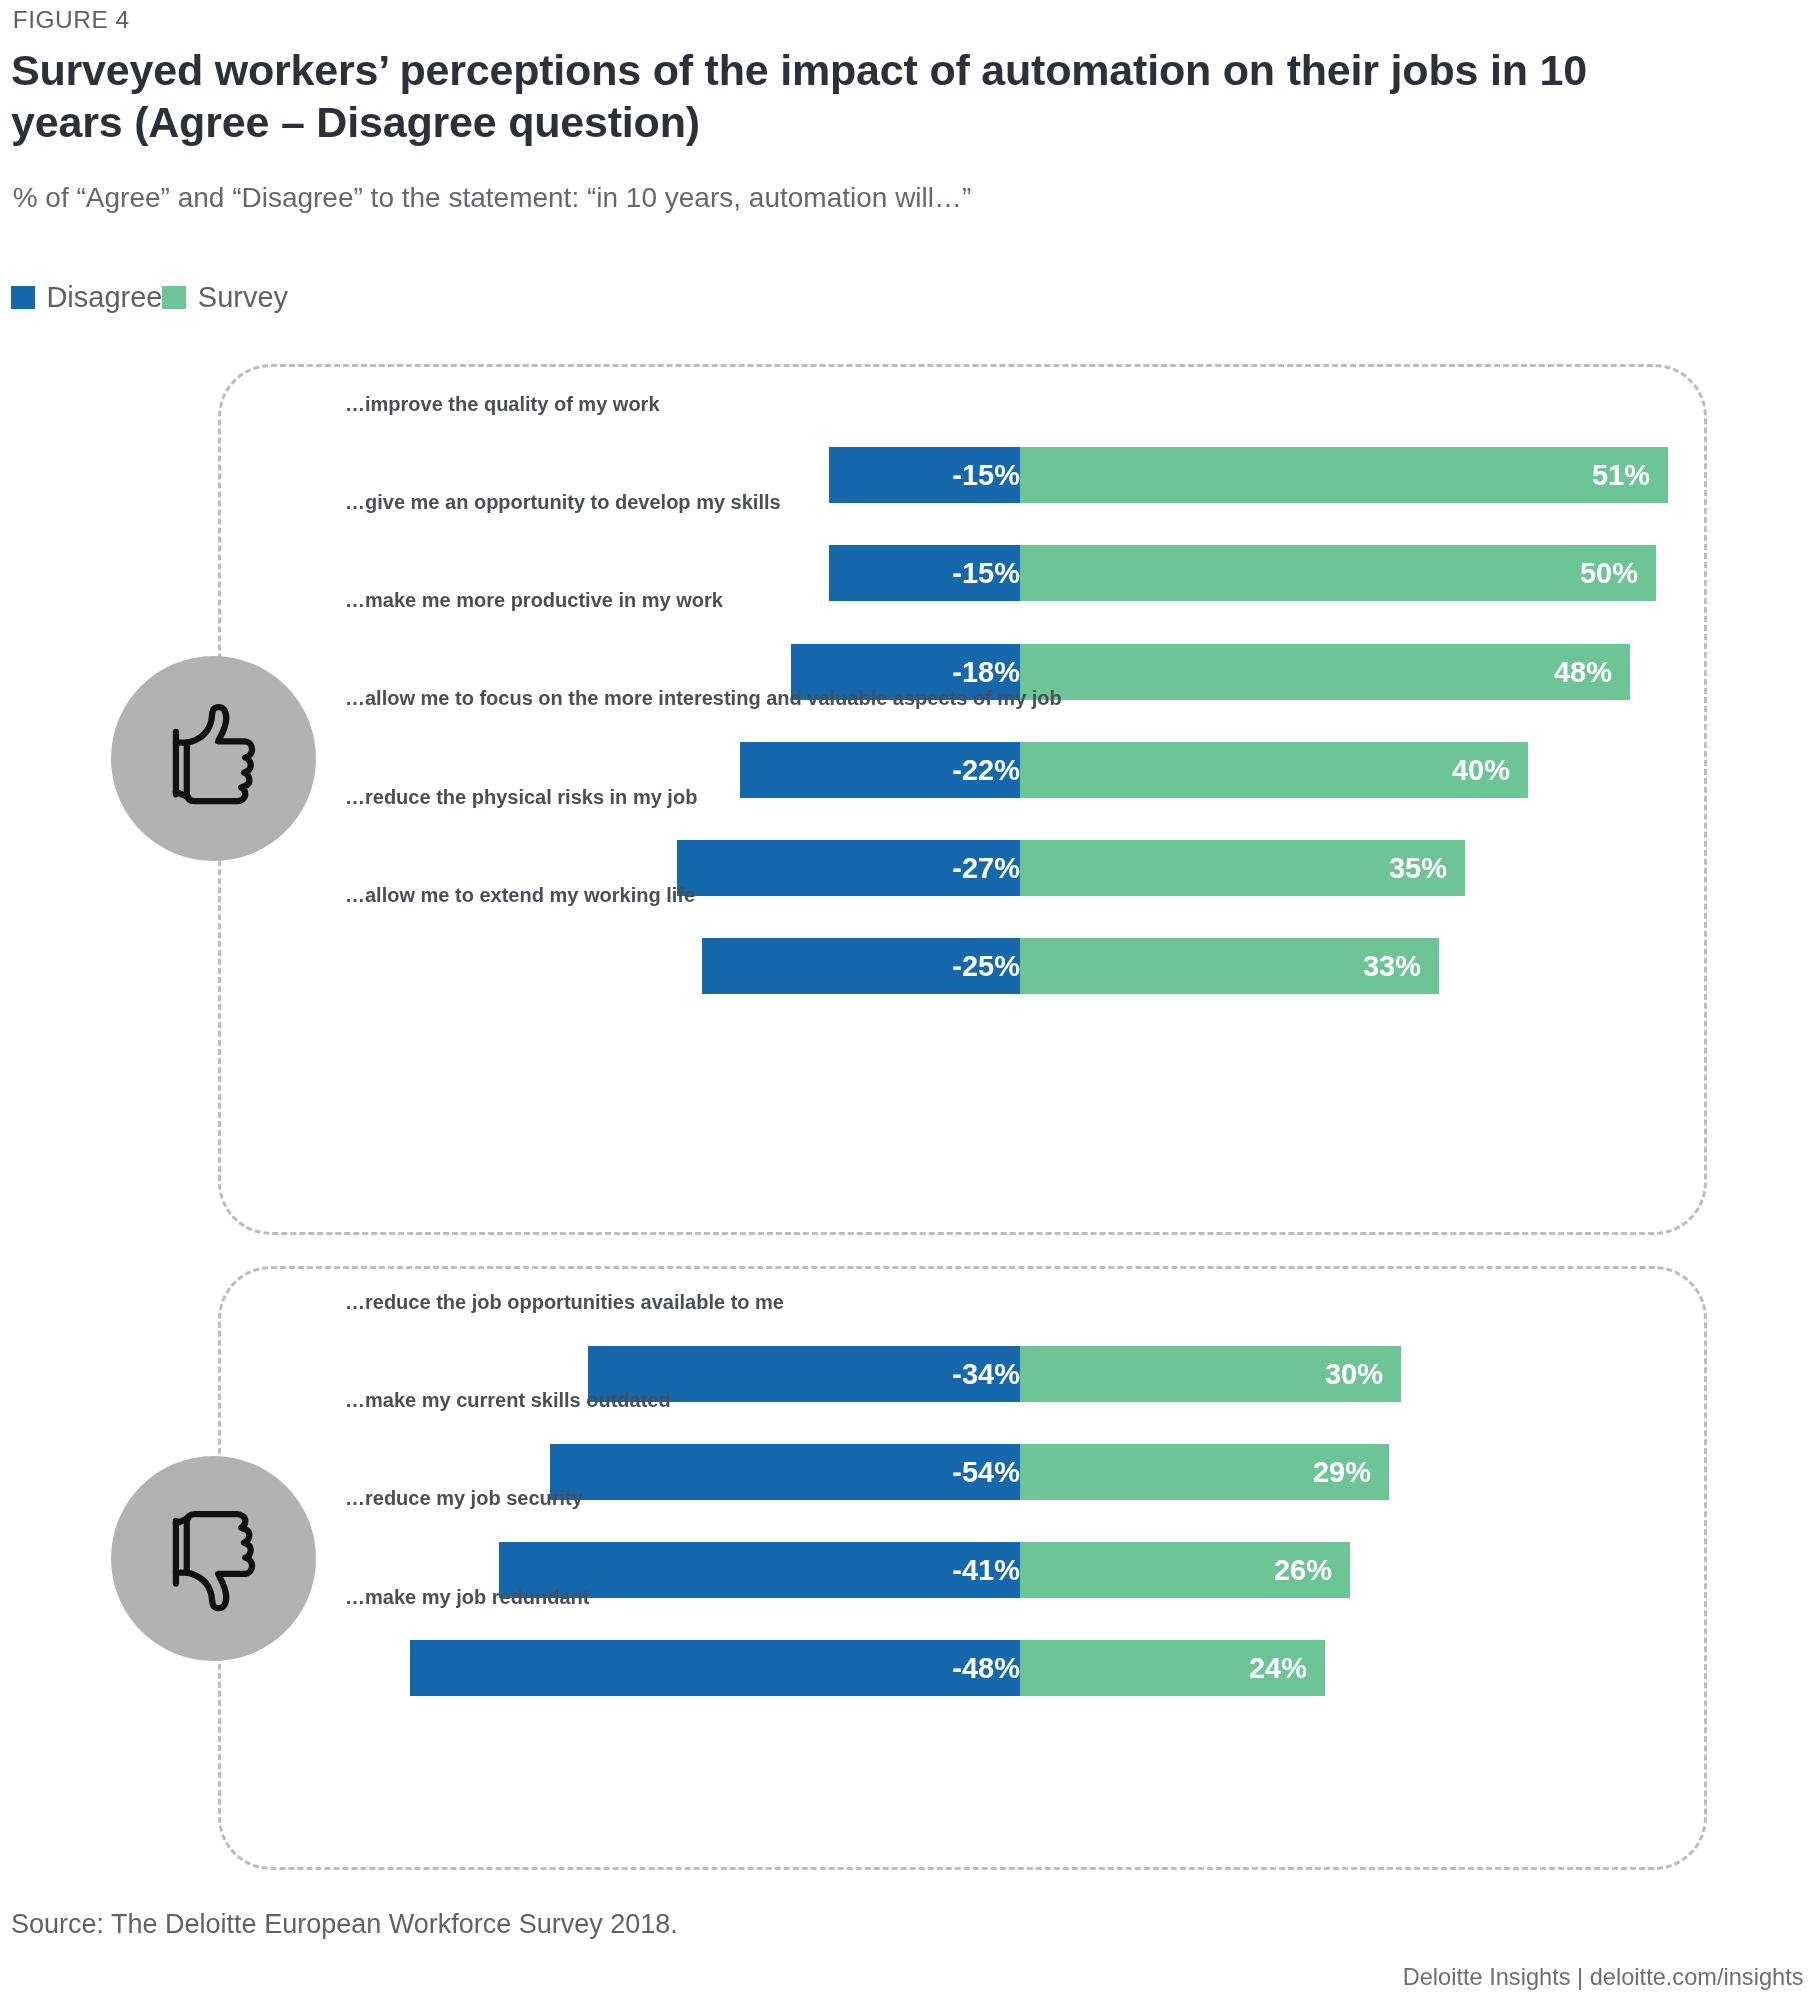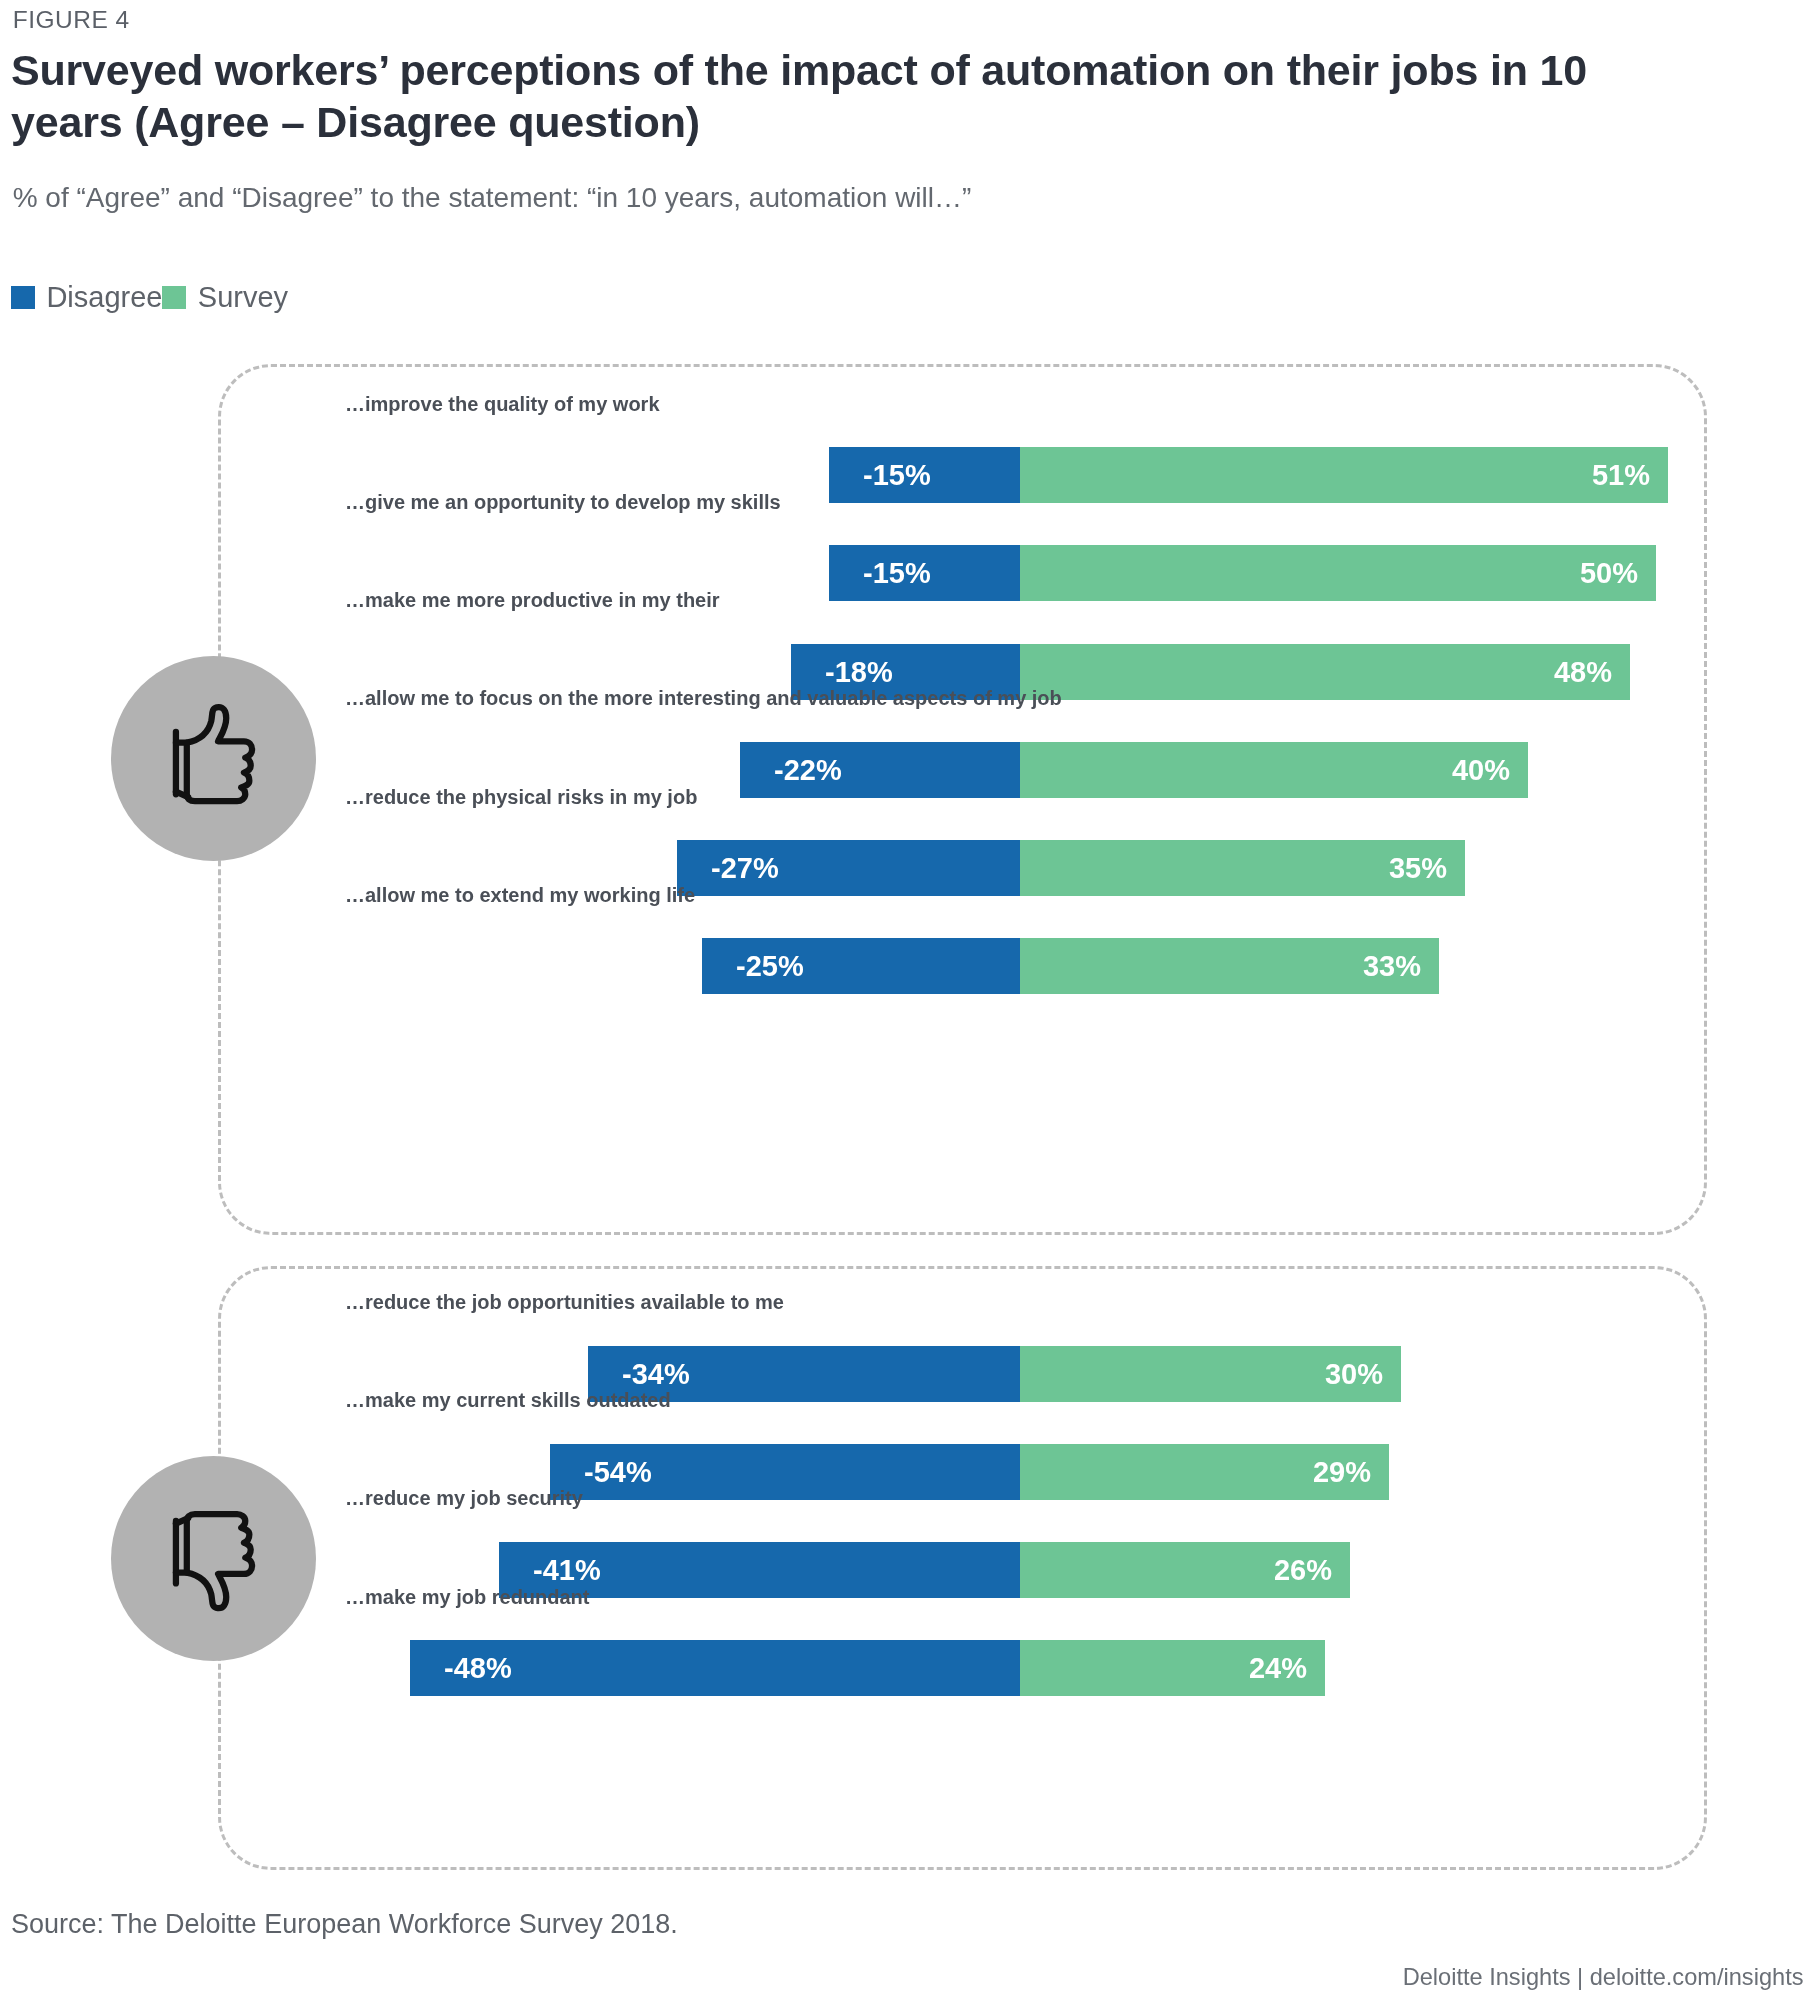--- a/index.html
+++ b/index.html
@@ -121,22 +121,22 @@
   .bar {
     position: absolute;
     top: 0;
     height: 56px;
     display: flex;
     align-items: center;
     box-sizing: border-box;
   }
   .bar-neg {
     background: #1668ac;
-    justify-content: flex-start;
-    padding-left: 34px;
+    justify-content: flex-end;
+    padding-left: 8px;
   }
   .bar-pos {
     background: #6ec architecture;
   }
   .bar-pos {
     background: #6dc595;
     justify-content: flex-end;
     padding-right: 18px;
   }
   .bar-value {
@@ -218,21 +218,21 @@
     <div class="row">
       <div class="row-label" style="top: 491px;">…give me an opportunity to develop my skills</div>
       <div class="bar bar-neg" style="left: 829px; width: 191px; top: 545px; position: absolute;">
         <span class="bar-value">-15%</span>
       </div>
       <div class="bar bar-pos" style="left: 1020px; width: 636px; top: 545px; position: absolute;">
         <span class="bar-value">50%</span>
       </div>
     </div>
     <div class="row">
-      <div class="row-label" style="top: 589px;">…make me more productive in my their</div>
+      <div class="row-label" style="top: 589px;">…make me more productive in my work</div>
       <div class="bar bar-neg" style="left: 791px; width: 229px; top: 644px; position: absolute;">
         <span class="bar-value">-18%</span>
       </div>
       <div class="bar bar-pos" style="left: 1020px; width: 610px; top: 644px; position: absolute;">
         <span class="bar-value">48%</span>
       </div>
     </div>
     <div class="row">
       <div class="row-label" style="top: 687px;">…allow me to focus on the more interesting and valuable aspects of my job</div>
       <div class="bar bar-neg" style="left: 740px; width: 280px; top: 742px; position: absolute;">

